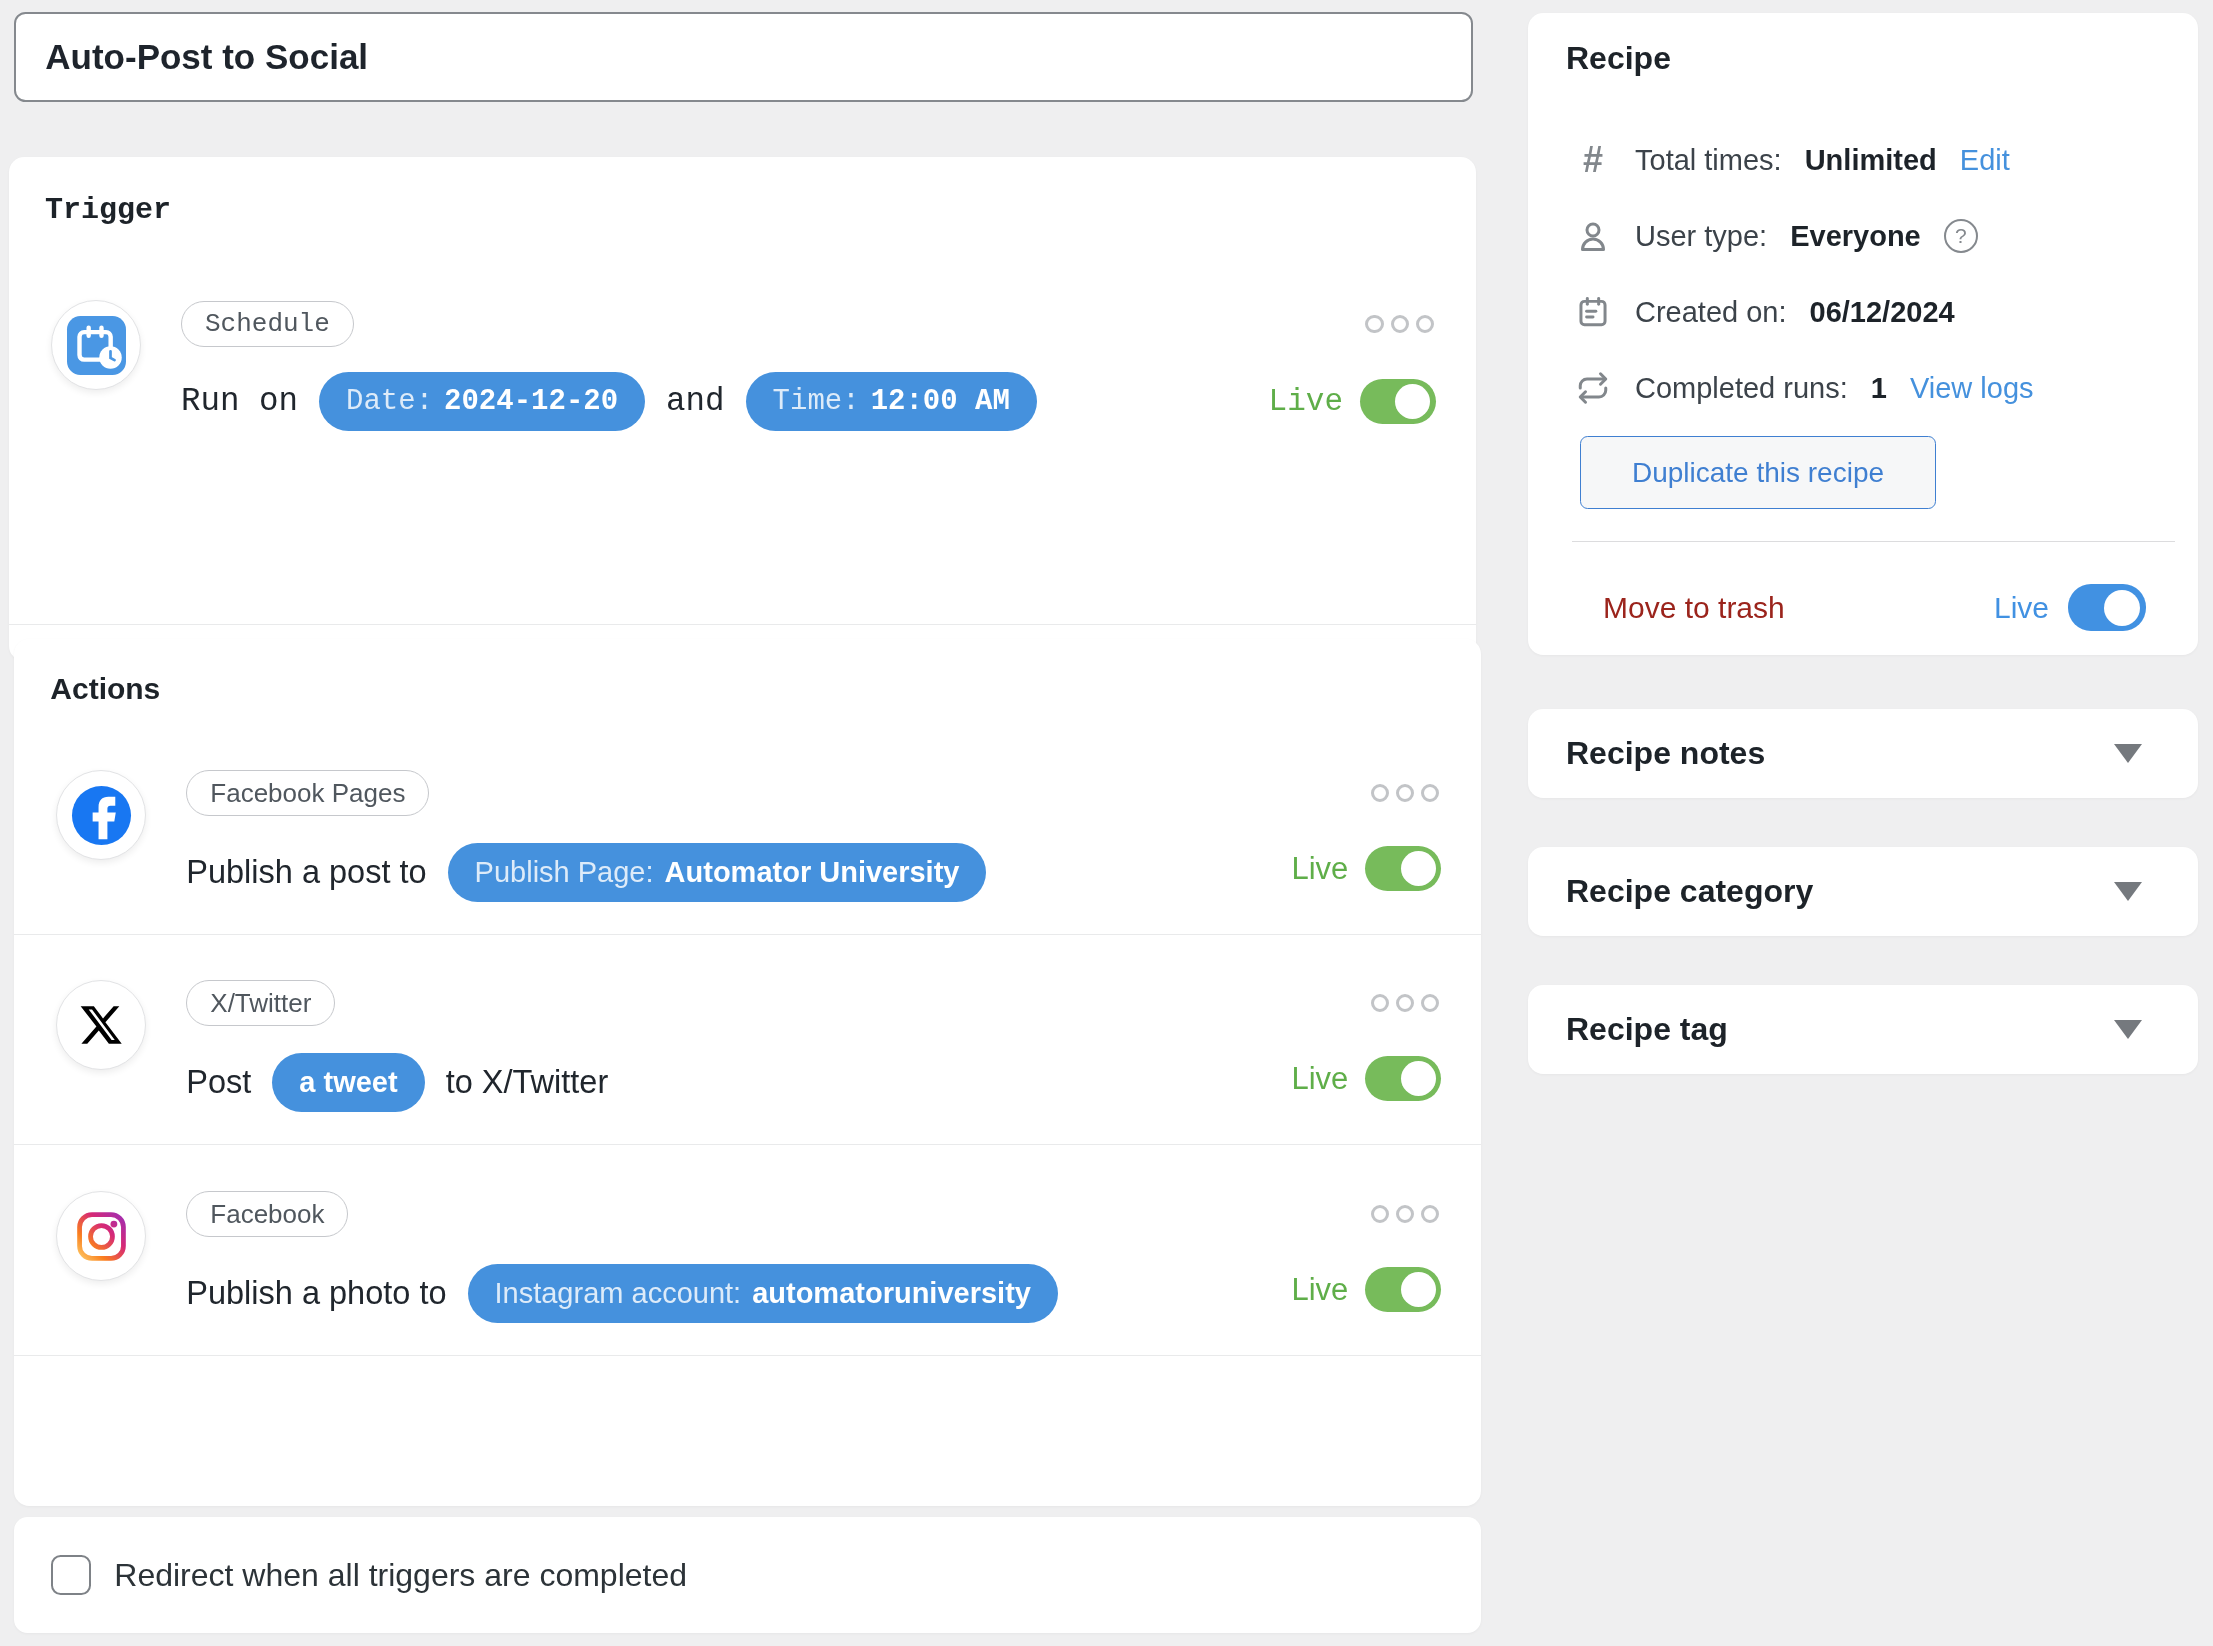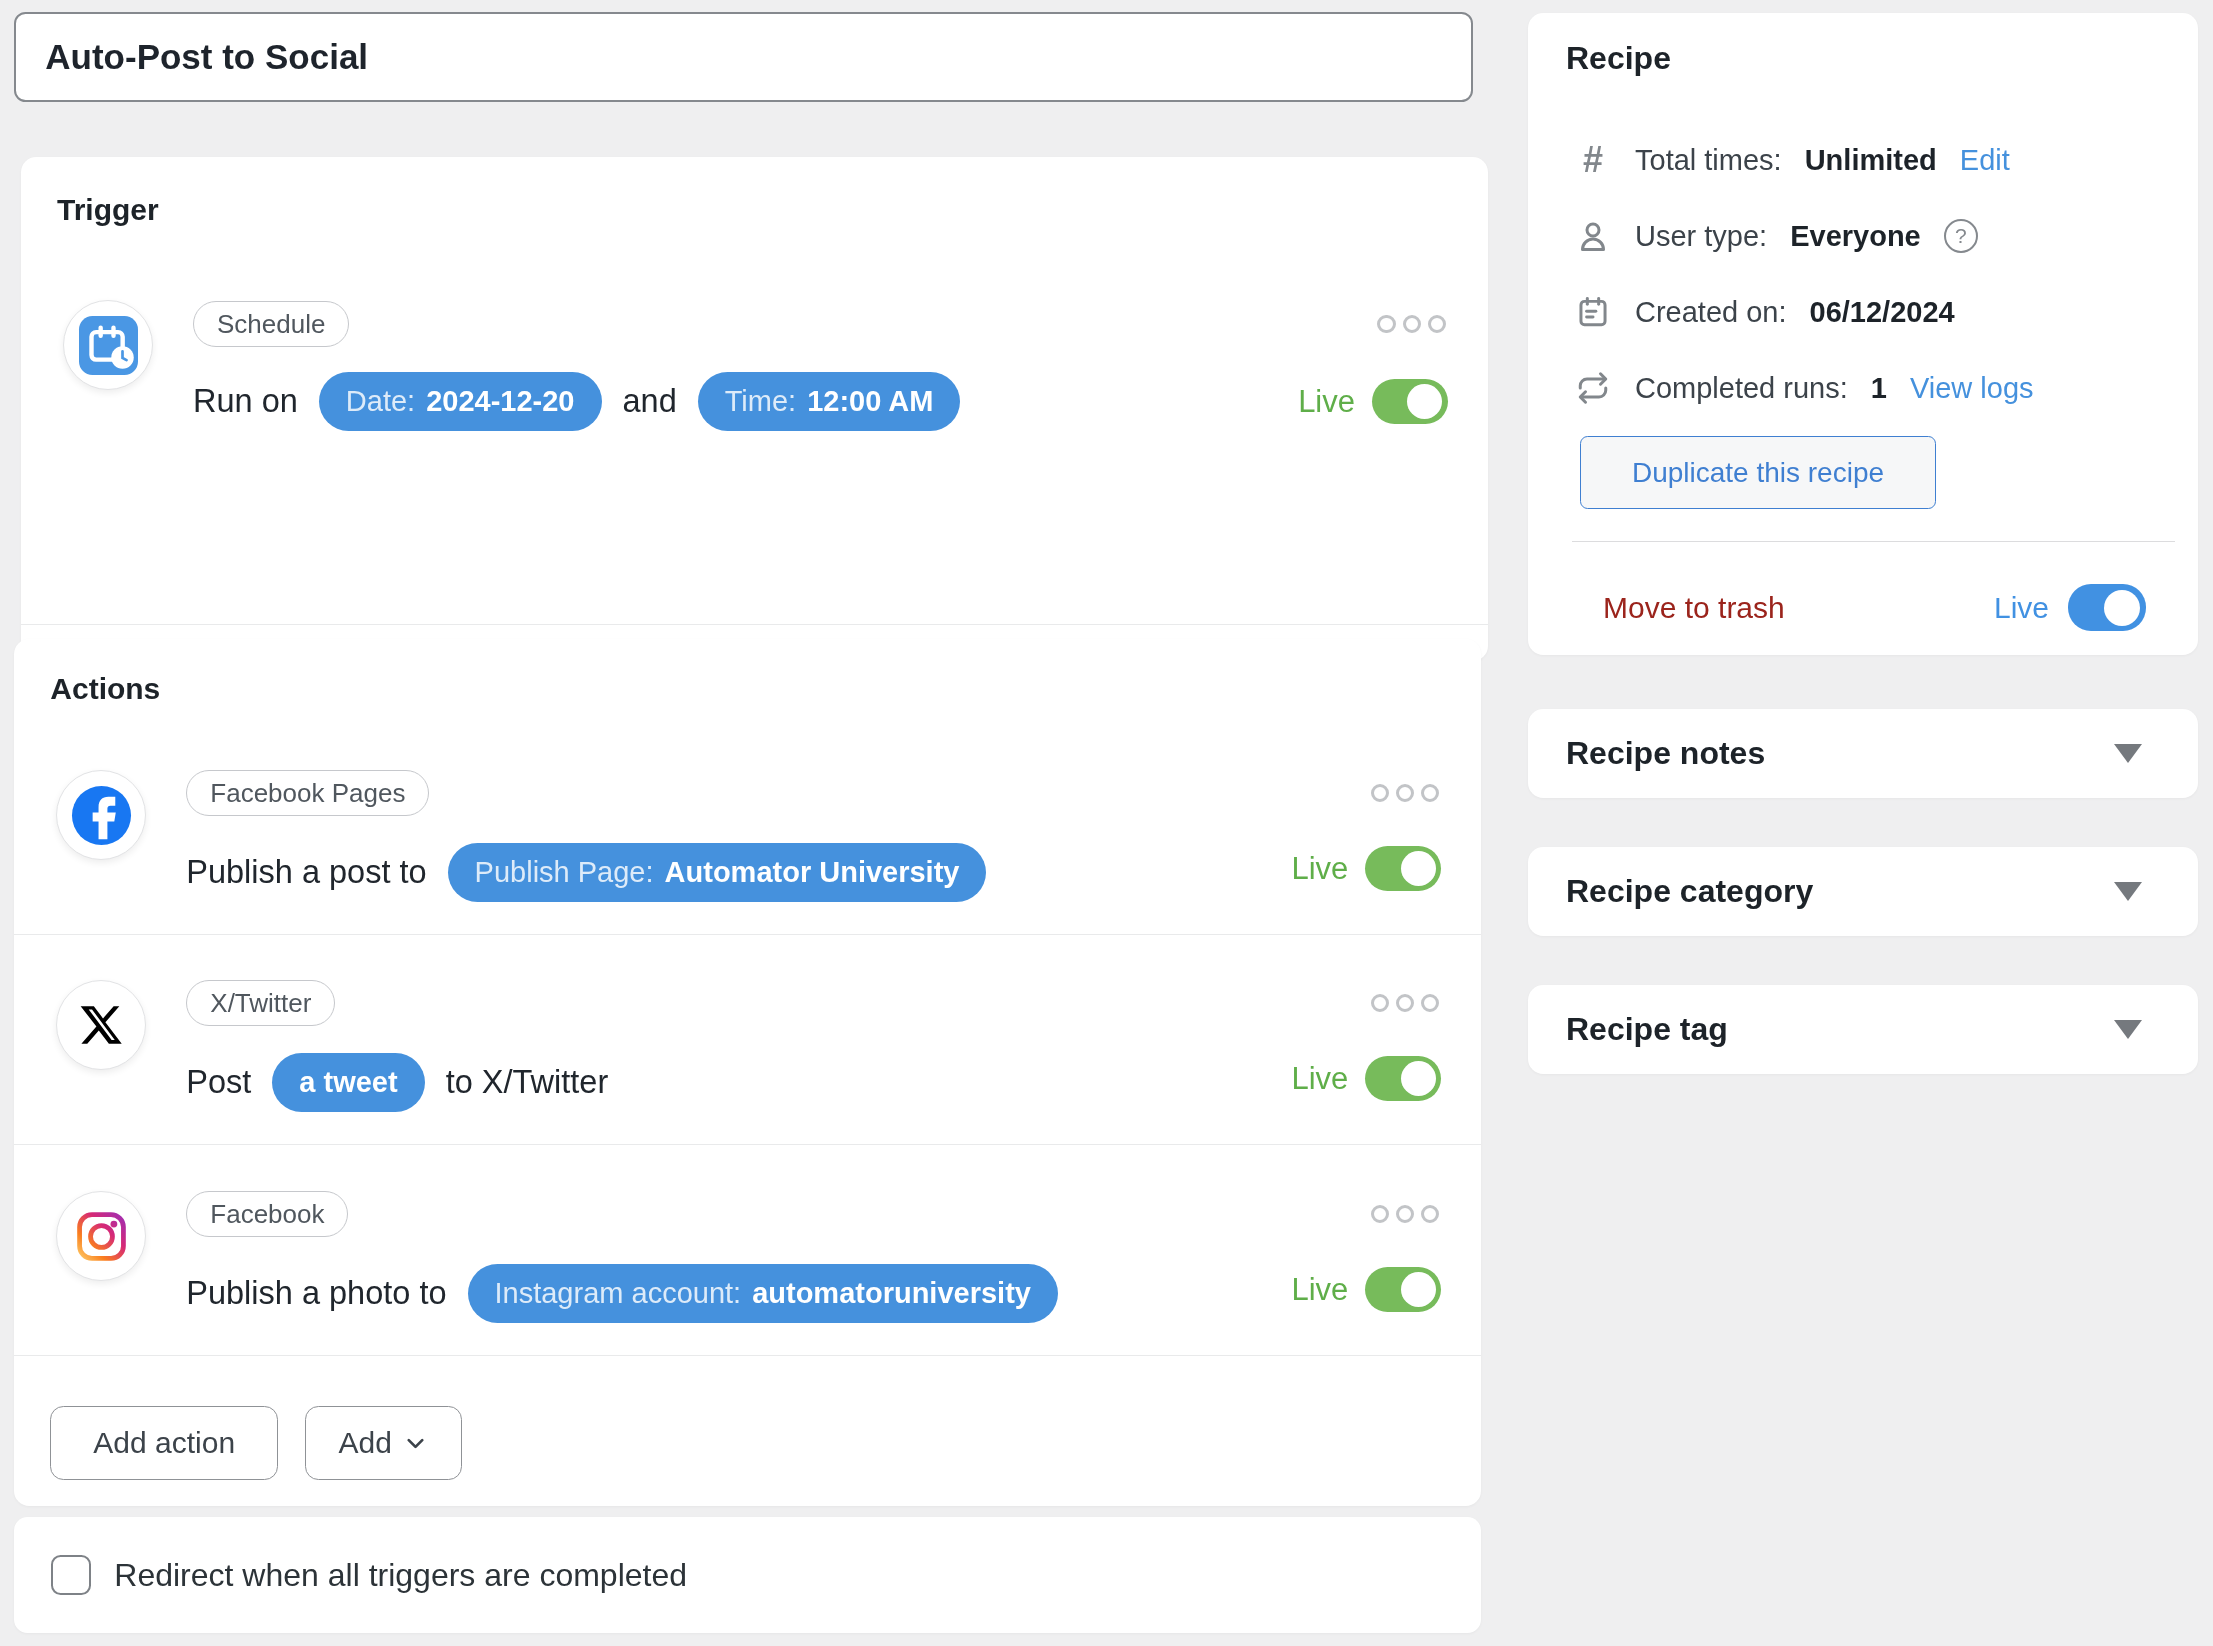--- a/index.html
+++ b/index.html
@@ -46,21 +46,21 @@
   .tok-label{color:rgba(255,255,255,.82);}
   .tok-label:not(:empty){margin-right:.38em;}
   .tok-value{font-weight:bold;color:#fff;}
   .live{position:absolute;display:flex;align-items:center;gap:17px;height:59px;}
   .live-label-green{font-size:31px;color:#5fae49;}
   .toggle{position:relative;width:76px;height:45px;border-radius:23px;cursor:pointer;}
   .toggle-green{background:#77bb5b;}
   .toggle .knob{position:absolute;top:4.8px;right:5.7px;width:35px;height:35px;border-radius:50%;background:#fff;}
   .divider{position:absolute;left:0;right:0;height:0;border-top:1.9px solid #e9eaeb;}
   
-  #trigger-card{left:21px;top:157px;width:1467px;height:504px;}
+  #trigger-card{left:9px;top:157px;width:1467px;height:504px;font-family:Liberation Mono, monospace;}
   #trigger-footer{
     position:absolute;left:36px;top:512px;font-size:29px;color:#646970;
     display:flex;align-items:center;gap:11.5px;white-space:nowrap;
   }
   a.blue-link{color:#4591dd;text-decoration:none;cursor:pointer;}
   
   #actions-card{left:14.3px;top:639px;width:1467px;height:867px;}
   .action-row{position:absolute;left:0;width:100%;height:210px;border-bottom:1.9px solid #e9eaeb;box-sizing:border-box;}
   .action-row .step-icon{left:42px;top:45px;}
   .action-row .integration-pill{left:172px;top:45px;}
@@ -275,31 +275,20 @@
       <span></span>
     </div>
     <div class="live">
       <span class="live-label-green">Live</span>
       <span class="toggle toggle-green">
           <span class="knob"></span>
         </span>
     </div>
   </div>
 
-  <div class="actions-footer">
-    <button class="outline-btn">
-      <span>Add action</span>
-    </button>
-    <button class="outline-btn" style="padding:0 32.5px;">
-      <span>Add</span>
-      <svg width="27" height="27" viewBox="0 0 24 24" fill="none" stroke="#3c434a" stroke-width="2.4" stroke-linecap="round" stroke-linejoin="round">
-        <polyline points="6 9 12 15 18 9"></polyline>
-      </svg>
-    </button>
-  </div>
 </div>
 
 <div class="card" id="redirect-card">
   <div id="redirect-checkbox"></div>
   <div id="redirect-label">Redirect when all triggers are completed</div>
 </div>
 
 <div class="card" id="recipe-card">
   <div class="card-heading">Recipe</div>
 

